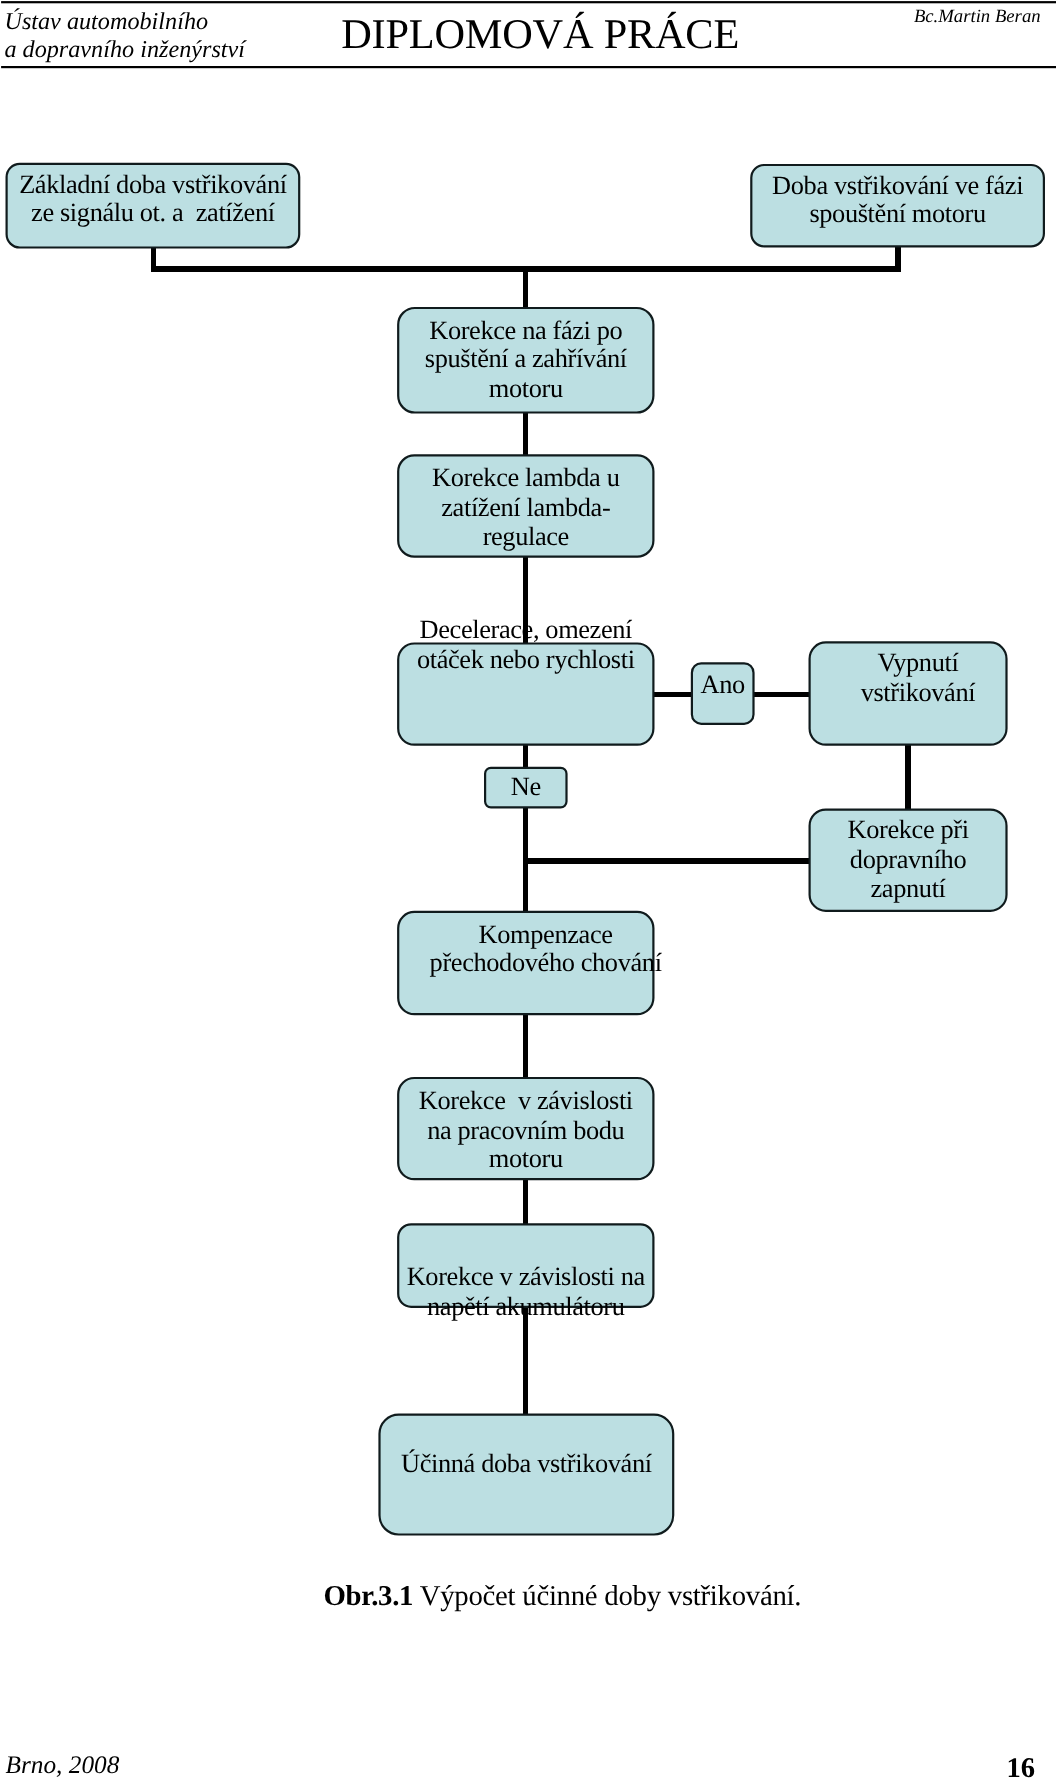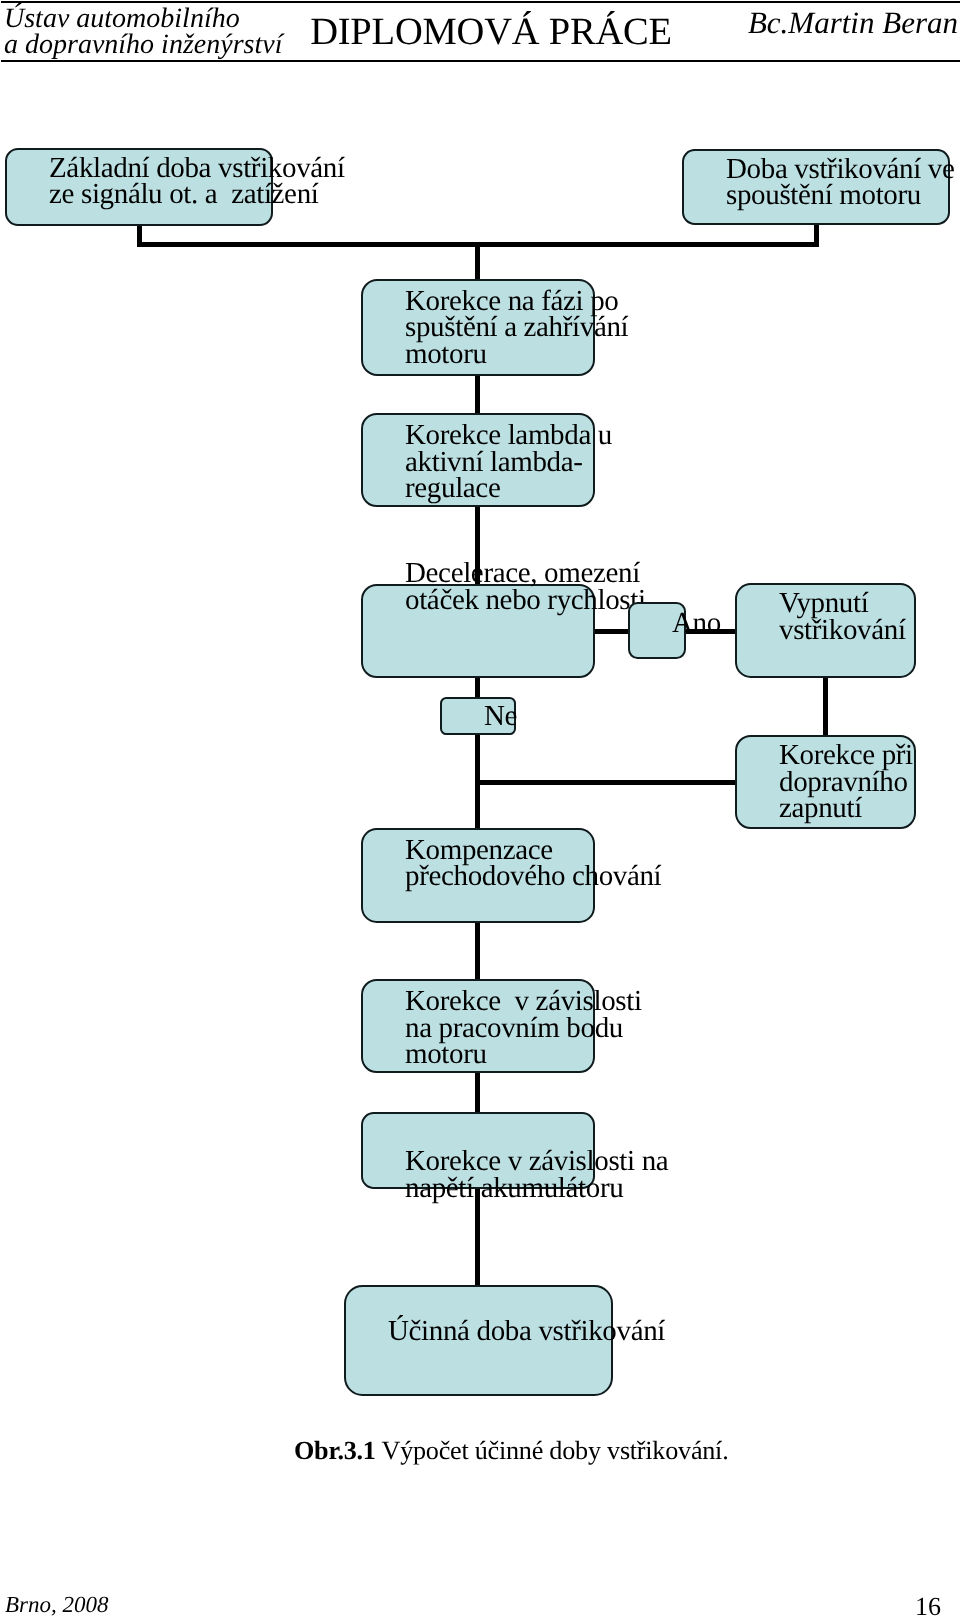--- a/index.html
+++ b/index.html
@@ -4,33 +4,33 @@
 <style>
   html,body{margin:0;padding:0;background:#ffffff;}
   body{width:960px;height:1621px;position:relative;overflow:hidden;
        font-family:"Liberation Serif",serif;color:#000000;
        -webkit-font-smoothing:antialiased;text-rendering:geometricPrecision;
        }
   .hdr-rule{position:absolute;left:1px;width:959px;background:#000000;}
   #hdr-top{top:1px;height:2px;}
   #hdr-bot{top:60px;height:2px;}
   #hdr-left{position:absolute;left:4px;top:6px;font-style:italic;font-weight:normal;
-            font-size:28px;line-height:26px;white-space:pre-line;}
+            font-size:22px;line-height:26px;white-space:pre-line;}
   #hdr-title{position:absolute;left:11px;top:10px;width:960px;text-align:center;
              font-size:38.5px;letter-spacing:-0.2px;}
-  #hdr-right{position:absolute;right:2px;top:5px;font-style:italic;font-weight:normal;font-size:31px;font-family:Liberation Serif, serif;}
+  #hdr-right{position:absolute;right:14px;top:5px;font-style:italic;font-weight:normal;font-size:17px;font-family:Liberation Serif, serif;}
   #ftr{position:absolute;left:5px;top:1592px;font-style:italic;font-size:23px;}
-  #pgnum{position:absolute;right:19px;top:1592px;font-weight:normal;font-size:26px;}
+  #pgnum{position:absolute;right:19px;top:1592px;font-weight:bold;font-size:26px;}
 
   #flow{position:absolute;left:0;top:0;width:960px;height:1621px;}
   #flow svg{position:absolute;left:0;top:0;}
   .nodebox{position:absolute;box-sizing:border-box;
            border:2px solid #101b1d;border-radius:11px;}
-  .nodetext{position:absolute;left:0;width:100%;
-            line-height:26.6px;font-size:29px;letter-spacing:-0.35px;white-space:pre;padding-left:44px;}
+  .nodetext{position:absolute;left:0;width:100%;text-align:center;
+            line-height:26.6px;font-size:24px;letter-spacing:-0.35px;white-space:pre;}
   #caption{position:absolute;left:294px;top:1436px;font-size:26.2px;letter-spacing:-0.25px;}
   #caption b{font-weight:bold;}
 </style>
 </head>
 <body>
 
 <div class="hdr-rule" id="hdr-top"></div>
 <div class="hdr-rule" id="hdr-bot"></div>
 <div id="hdr-left">Ústav automobilního
 a dopravního inženýrství</div>
@@ -68,21 +68,21 @@
     <div class="nodetext" style="left: 682px; width: 268px; top: 155.7px;">Doba vstřikování ve fázi
 spouštění motoru</div>
 
     <div class="nodebox" style="left: 361px; top: 279px; width: 234px; height: 97px; background: rgb(188, 223, 226); border-color: rgb(16, 27, 29); border-radius: 16.2px;"></div>
     <div class="nodetext" style="left: 361px; width: 234px; top: 287.6px;">Korekce na fázi po
 spuštění a zahřívání
 motoru</div>
 
     <div class="nodebox" style="left: 361px; top: 413px; width: 234px; height: 94px; background: rgb(188, 223, 226); border-color: rgb(16, 27, 29); border-radius: 15.7px;"></div>
     <div class="nodetext" style="left: 361px; width: 234px; top: 422px;">Korekce lambda u
-aktivní lambda-
+zatížení lambda-
 regulace</div>
 
     <div class="nodebox" style="left: 361px; top: 584px; width: 234px; height: 94px; background: rgb(188, 223, 226); border-color: rgb(16, 27, 29); border-radius: 15.7px;"></div>
     <div class="nodetext" style="left: 361px; width: 234px; top: 560px;">Decelerace, omezení
 otáček nebo rychlosti</div>
 
     <div class="nodebox" style="left: 628px; top: 602px; width: 58px; height: 57px; background: rgb(188, 223, 226); border-color: rgb(16, 27, 29); border-radius: 9.5px;"></div>
     <div class="nodetext" style="left: 628px; width: 58px; top: 610px;">Ano</div>
 
     <div class="nodebox" style="left: 735px; top: 583px; width: 181px; height: 95px; background: rgb(188, 223, 226); border-color: rgb(16, 27, 29); border-radius: 15.8px;"></div>

